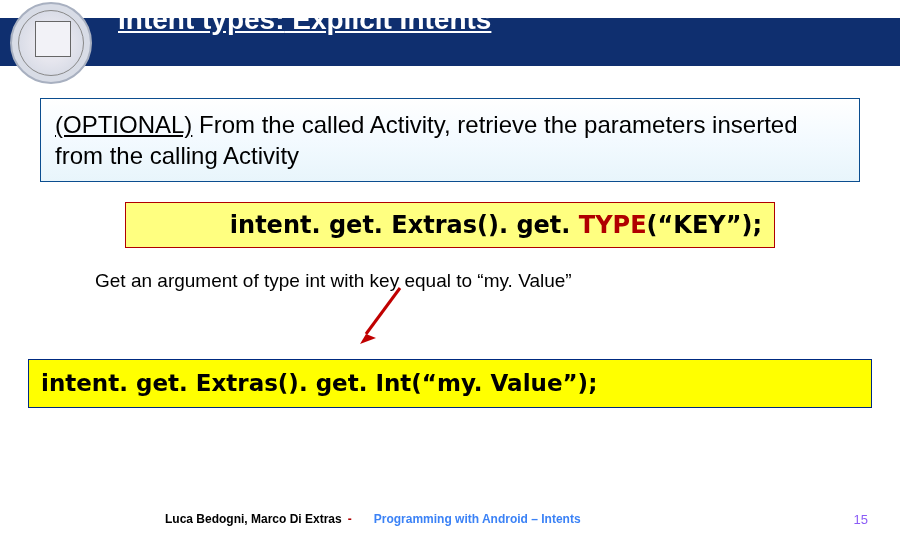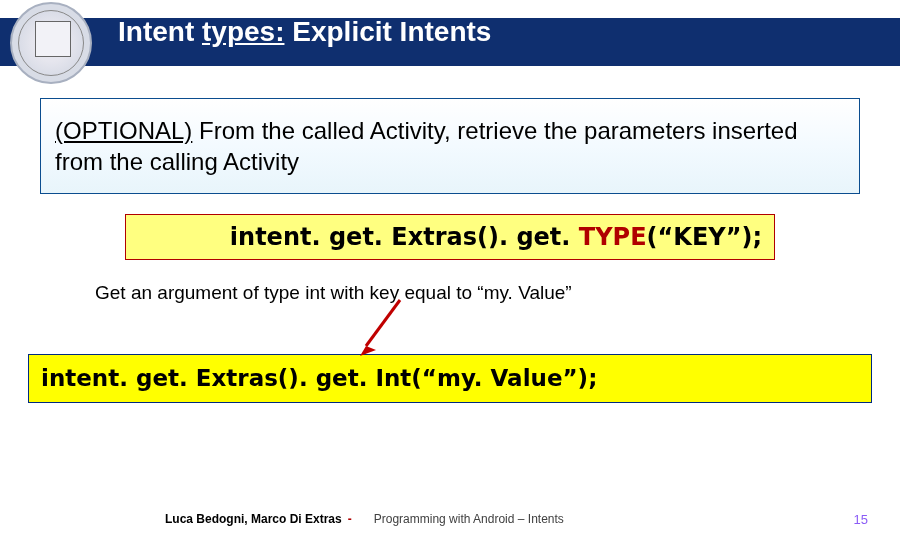--- a/index.html
+++ b/index.html
@@ -50,32 +50,33 @@
   .header-logo-inner::before {
     content: "";
     position: absolute;
     top: 10px; left: 16px;
     width: 34px; height: 34px;
     background: #f2f2f7;
     border: 1px solid #666;
   }
   .header-title {
     position: absolute;
-    top: 16px;
+    top: 4px;
     left: 118px;
     font-size: 28px;
     font-weight: bold;
     color: #ffffff;
     font-family: Verdana, Arial, sans-serif;
+    text-decoration: underline;
   }
   .info-box {
     margin: 20px 40px 0 40px;
     border: 1.5px solid #0b4d8f;
     background: linear-gradient(#ffffff, #f3faff 50%, #e8f5fb);
-    padding: 16px 14px;
+    padding: 10px 14px;
   }
   .info-box p {
     font-size: 24px;
     line-height: 1.3;
     color: #000;
   }
   .code-box-1 {
     margin: 20px auto 0 auto;
     width: 650px;
     border: 1.5px solid #b00000;
@@ -101,21 +102,21 @@
     width: 100%;
   }
   .arrow-svg {
     position: absolute;
     left: 350px;
     top: -6px;
     width: 60px;
     height: 62px;
   }
   .code-box-2 {
-    margin: 0 28px 0 28px;
+    margin: 17px 28px 0 28px;
     border: 1.5px solid #002a80;
     background: #ffff00;
     padding: 8px 12px;
   }
   .code-box-2 .line {
     font-family: Verdana, "DejaVu Sans", sans-serif;
     font-weight: bold;
     font-size: 23px;
     line-height: 1.35;
     color: #000;
@@ -134,22 +135,22 @@
     font-weight: bold;
     color: #000;
     font-family: Verdana, Arial, sans-serif;
   }
   .footer-sep {
     margin: 0 6px;
     color: #b00000;
     font-weight: bold;
   }
   .footer-topic {
-    color: #404040;
-    font-weight: normal;
+    color: #3b82f6;
+    font-weight: bold;
     font-family: Verdana, Arial, sans-serif;
     padding-left: 16px;
   }
   .footer-page {
     position: absolute;
     right: 32px;
     color: #8b5cf6;
     font-size: 13px;
   }
   .u { text-decoration: underline; }

